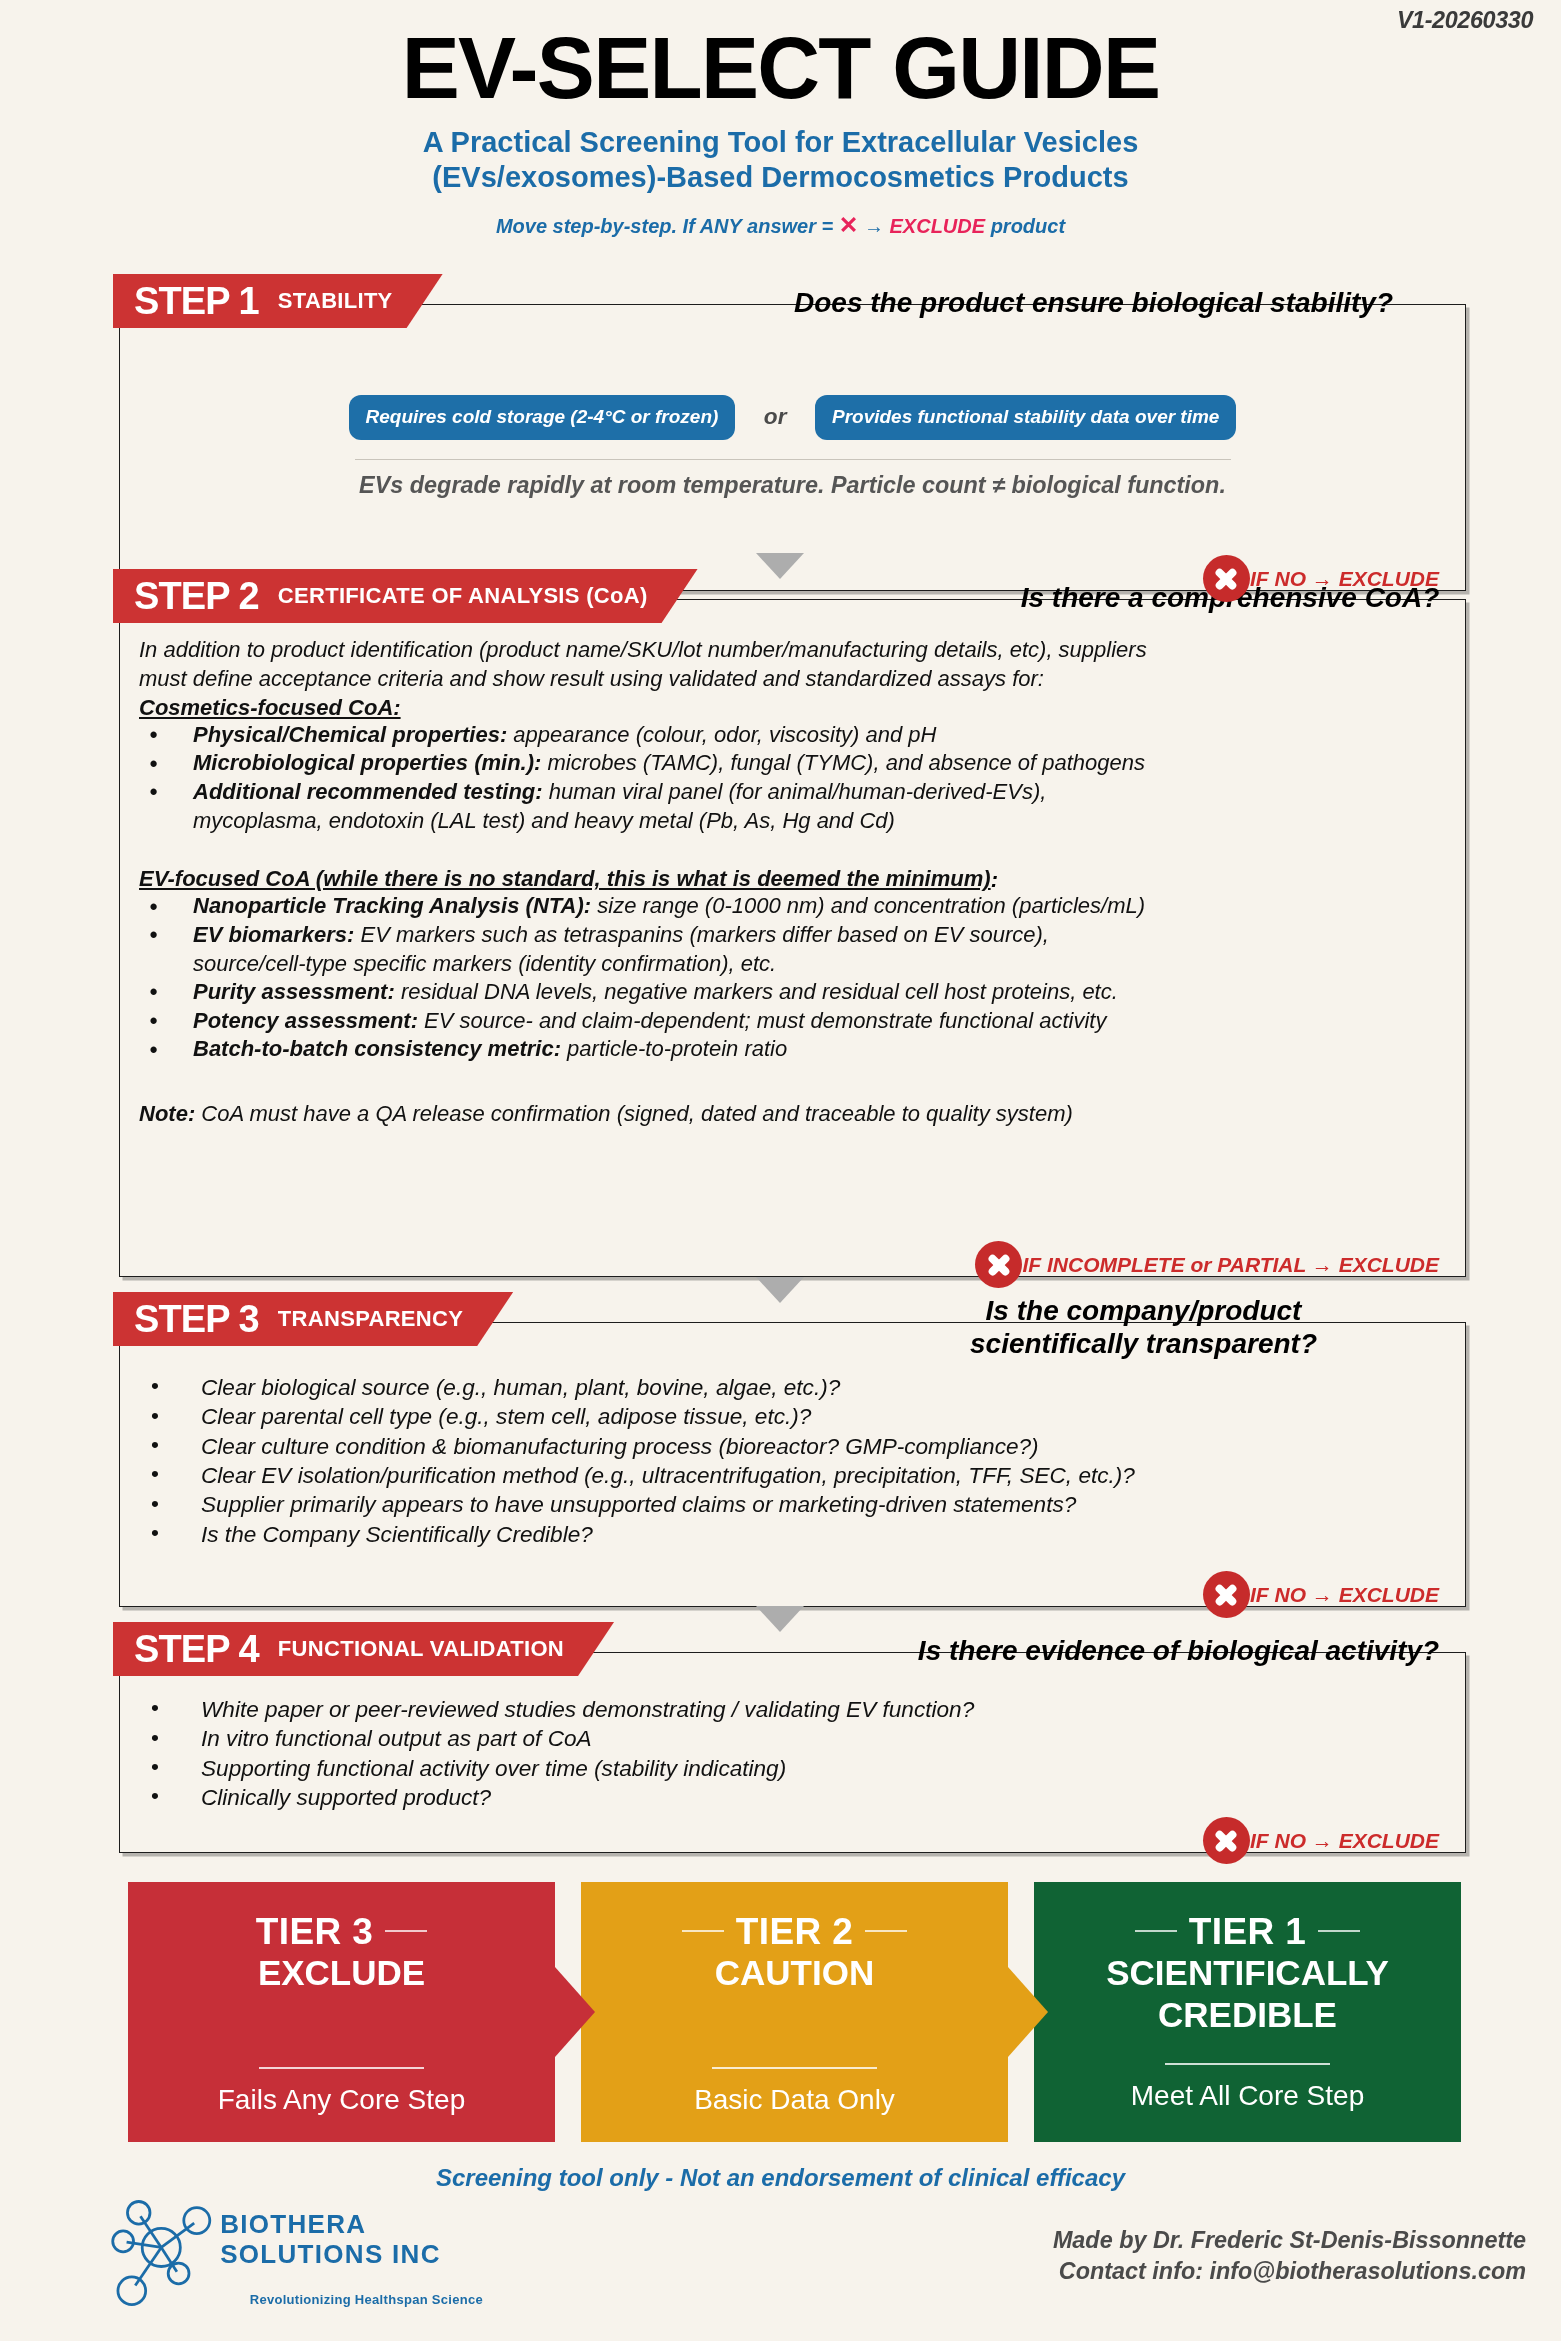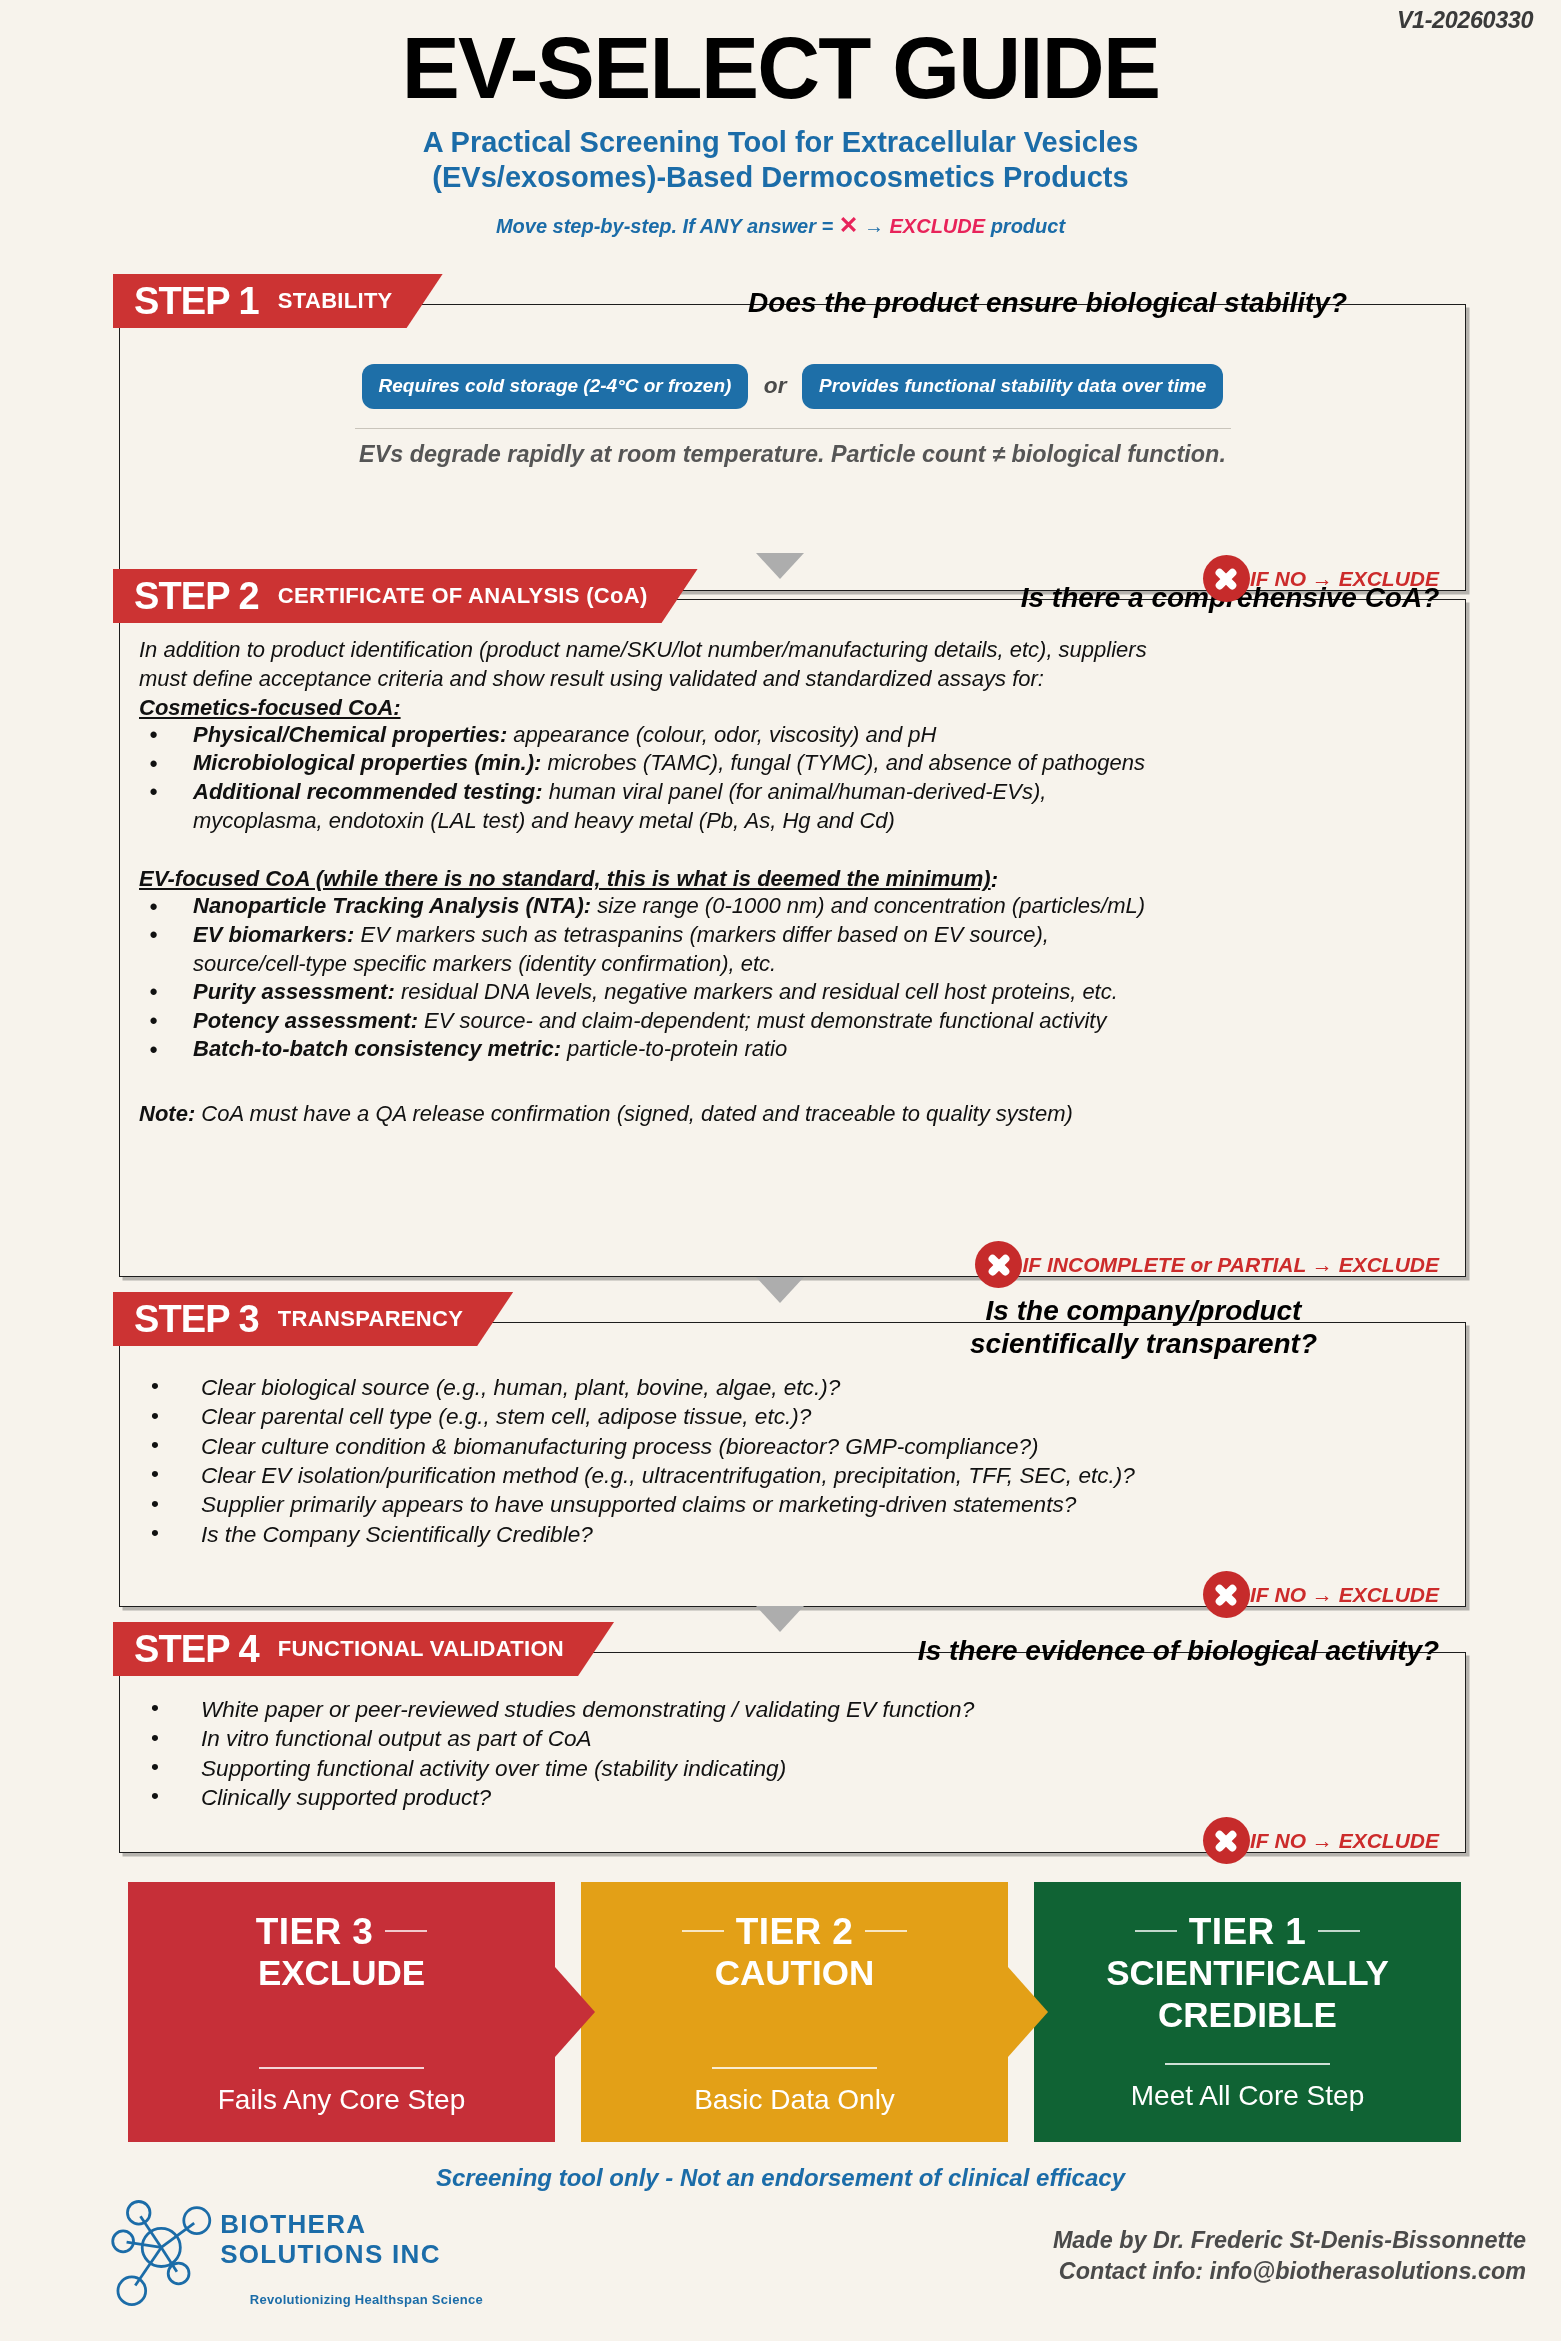--- a/index.html
+++ b/index.html
@@ -103,22 +103,22 @@
   }
   .step-body {
     padding: 0 19px;
   }
 
   
   .pill-row {
     display: flex;
     align-items: center;
     justify-content: center;
-    gap: 16px;
-    margin-top: 59px;
+    gap: 29px;
+    margin-top: 90px;
   }
   .pill {
     background: #1E6FA8;
     color: #fff;
     font-size: 19px;
     font-weight: bold;
     font-style: italic;
     border-radius: 12px;
     padding: 11.3px 16.5px;
     white-space: nowrap;
@@ -377,21 +377,21 @@
 </div>
 <div class="instruction">
   <span>Move step-by-step. If ANY answer = </span><span class="xmark">✕</span><span> → </span><span class="excl">EXCLUDE</span><span> product</span>
 </div>
 
 <div class="step" id="step1" style="top:304px; height:287px;">
   <div class="step-banner">
     <span class="step-num">STEP 1</span>
     <span class="step-cat">STABILITY</span>
   </div>
-  <div class="step-q" style="top:-19px; left:520px; width:815px;">Does the product ensure biological stability?</div>
+  <div class="step-q" style="top:-19px; left:566px; width:815px;">Does the product ensure biological stability?</div>
   <div class="step-body">
     <div class="pill-row">
       <div class="pill">Requires cold storage (2-4°C or frozen)</div>
       <div class="or-word">or</div>
       <div class="pill">Provides functional stability data over time</div>
     </div>
     <div class="hairline"></div>
     <div class="note-gray">EVs degrade rapidly at room temperature. Particle count ≠ biological function.</div>
   </div>
   <div class="excl-badge" style="right:26px; bottom:-12px;">

